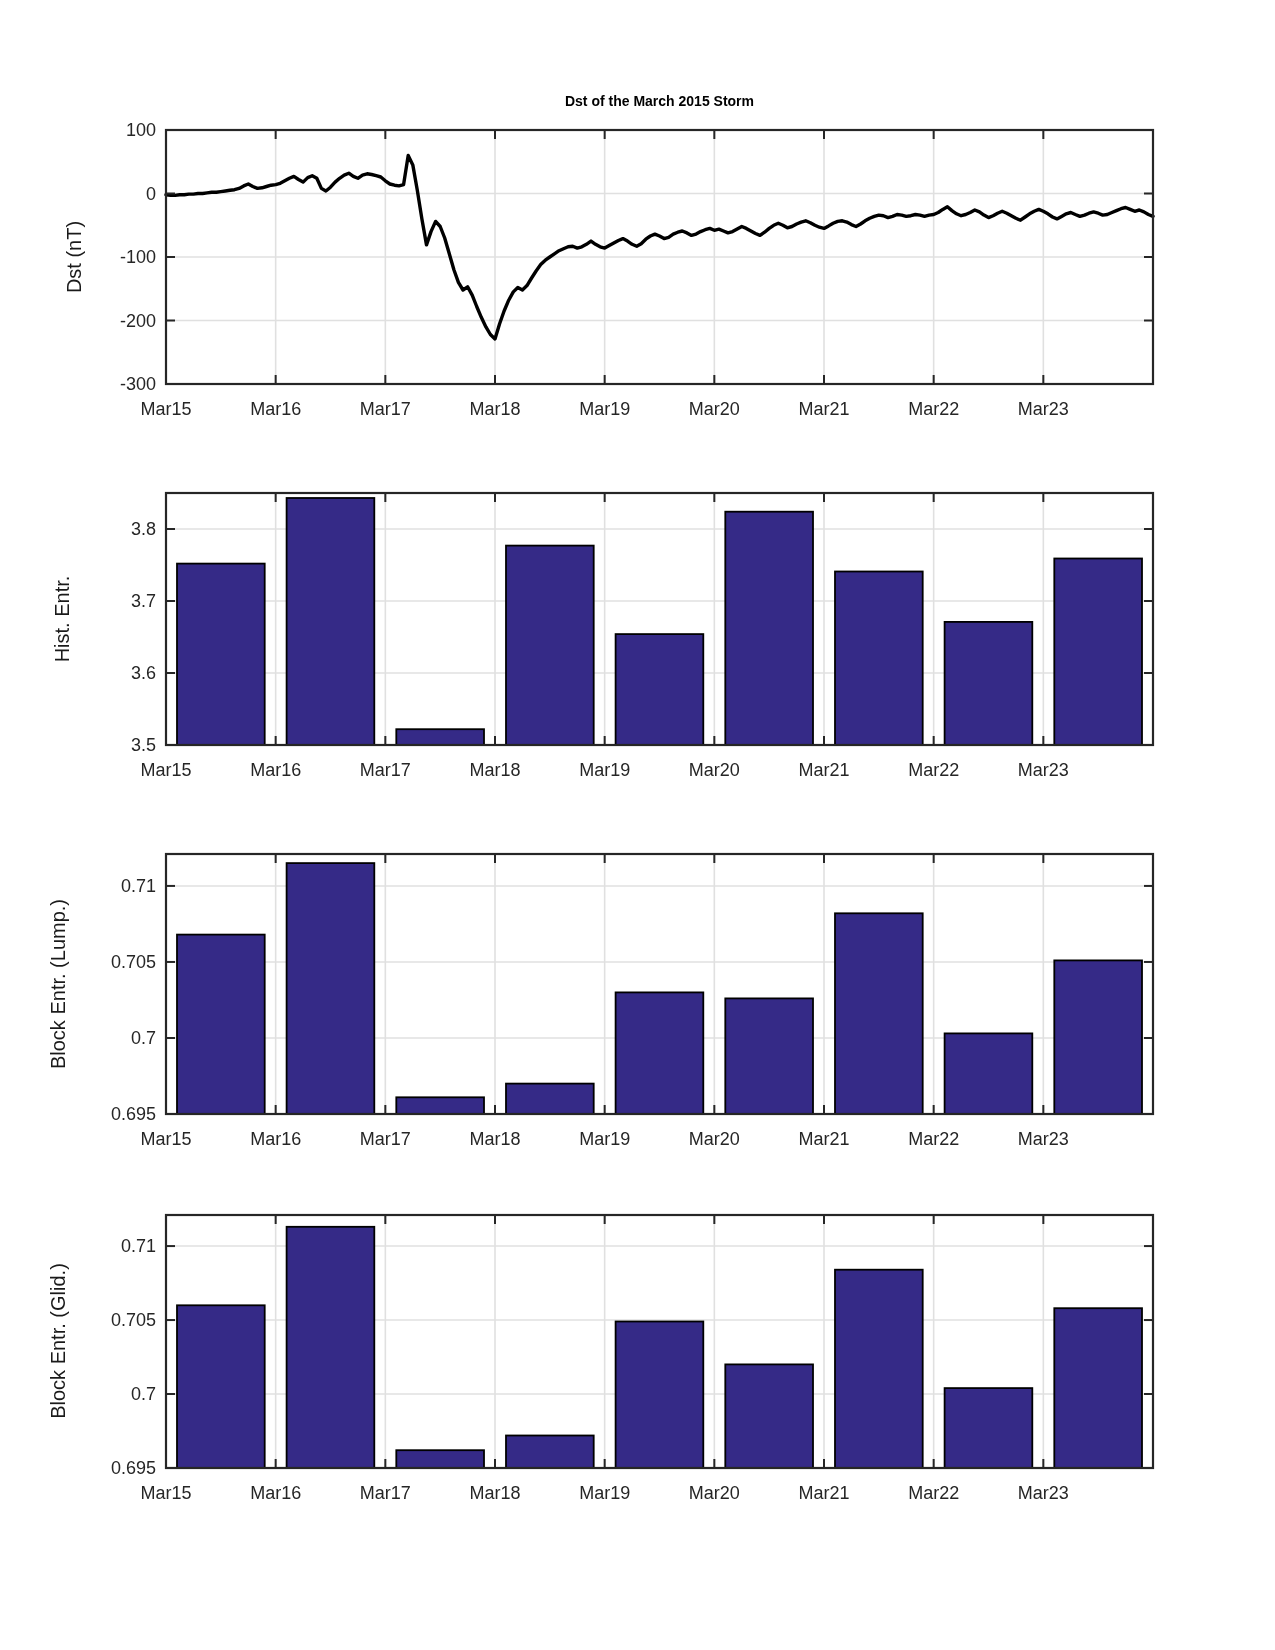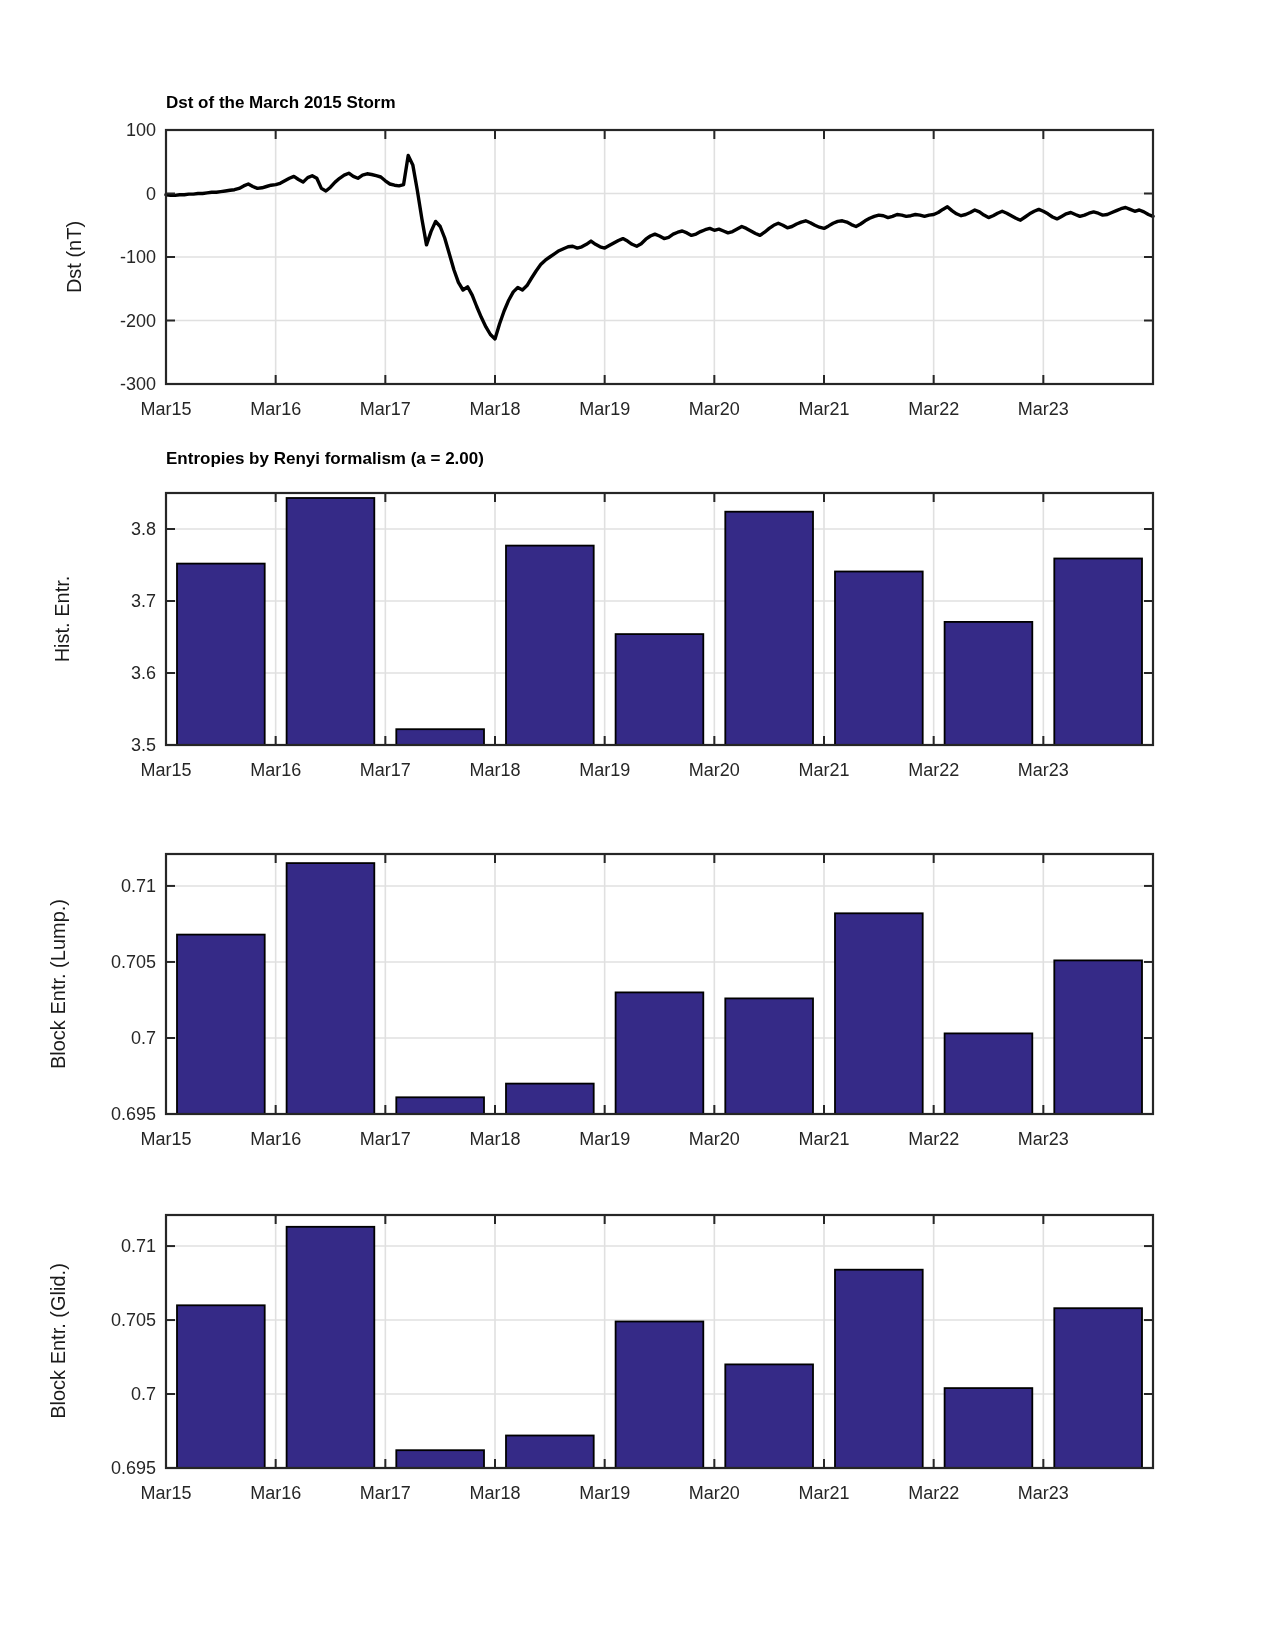--- a/index.html
+++ b/index.html
@@ -1,19 +1,19 @@
 <!DOCTYPE html>
 <html><head>
 <meta charset="utf-8">
 <style>
   html,body{margin:0;padding:0;background:#ffffff;}
   .figure{position:relative;width:1275px;height:1650px;background:#ffffff;
           font-family:"Liberation Sans",sans-serif;overflow:hidden;}
-  .title{position:absolute;left:166px;width:987px;
-         font-weight:bold;font-size:17px;color:#000000;white-space:nowrap;}
+  .title{position:absolute;left:166px;width:987px;text-align:center;
+         font-weight:bold;font-size:14px;color:#000000;white-space:nowrap;}
   .ylabel{position:absolute;font-size:20px;color:#1a1a1a;white-space:nowrap;
           transform:translate(-50%,-50%) rotate(-90deg);}
   .xlabel{position:absolute;left:166px;width:987px;text-align:center;
           font-size:20px;color:#1a1a1a;}
   svg text{font-family:"Liberation Sans",sans-serif;font-size:18px;fill:#262626;}
 </style>
 </head>
 <body>
 
 <div class="figure">
@@ -309,21 +309,20 @@
           <text x="156" y="1252.0701754385964" text-anchor="end" fill="#262626">0.71</text>
           <text x="156" y="1326.0467836257308" text-anchor="end" fill="#262626">0.705</text>
           <text x="156" y="1400.0233918128654" text-anchor="end" fill="#262626">0.7</text>
           <text x="156" y="1474" text-anchor="end" fill="#262626">0.695</text>
         </g>
       </g>
     </svg>
 
   <div class="title" style="top:93px;">Dst of the March 2015 Storm</div>
 
-  <div class="title" style="top:449px;">Entropies by Renyi formalism (a = 2.00)</div>
 
   <div class="ylabel" style="left:74px;top:257px;">Dst (nT)</div>
 
   <div class="ylabel" style="left:62px;top:619px;">Hist. Entr.</div>
 
   <div class="ylabel" style="left:58px;top:984px;">Block Entr. (Lump.)</div>
 
   <div class="ylabel" style="left:58px;top:1341px;">Block Entr. (Glid.)</div>
 
 </div>

